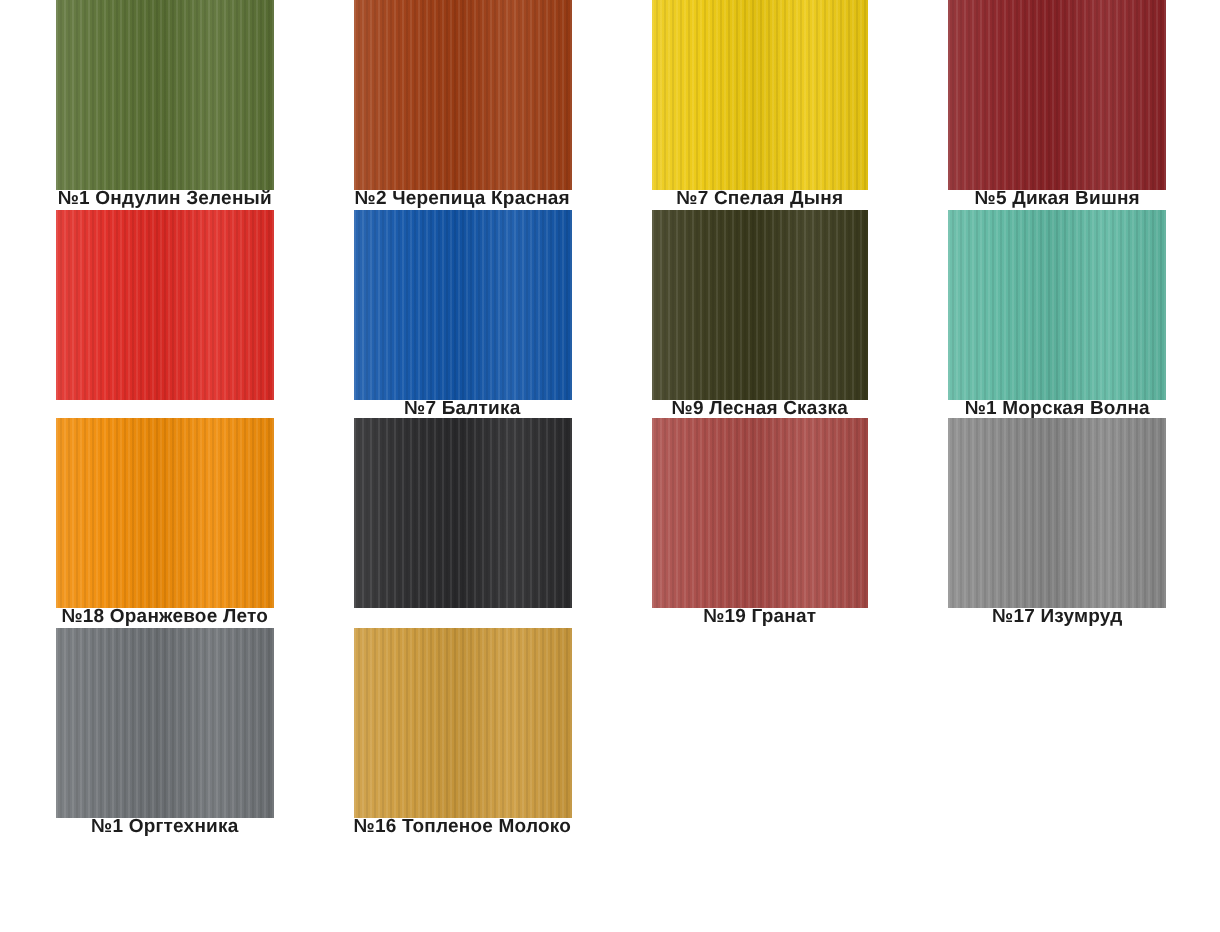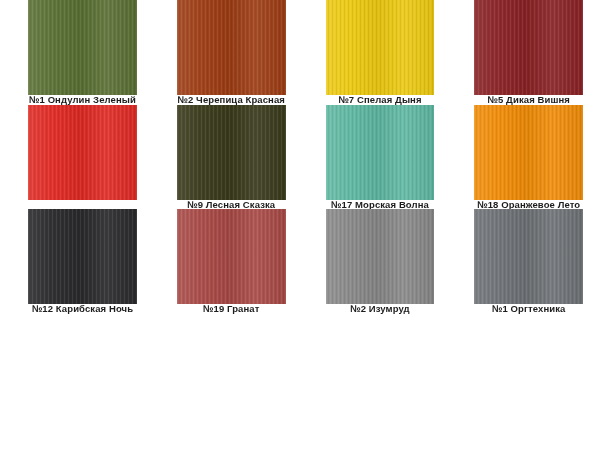--- a/index.html
+++ b/index.html
@@ -116,51 +116,58 @@
   <div class="swatch-cell">
     <div class="swatch-chip" style="background-color: rgb(138, 34, 38);"></div>
     <div class="swatch-label">№5 Дикая Вишня</div>
   </div>
 
   <div class="swatch-cell">
     <div class="swatch-chip" style="background-color: rgb(224, 42, 36);"></div>
   </div>
 
 
+  <div class="swatch-cell">
+    <div class="swatch-chip" style="background-color: rgb(18, 85, 168);"></div>
+    <div class="swatch-label">№7 Балтика</div>
+  </div>
 
 
   <div class="swatch-cell">
     <div class="swatch-chip" style="background-color: rgb(58, 58, 28);"></div>
     <div class="swatch-label">№9 Лесная Сказка</div>
   </div>
 
   <div class="swatch-cell">
     <div class="swatch-chip" style="background-color: rgb(95, 184, 162);"></div>
-    <div class="swatch-label">№17 Морская Волна</div>
+    <div class="swatch-label">№1 Морская Волна</div>
   </div>
 
   <div class="swatch-cell">
     <div class="swatch-chip" style="background-color: rgb(240, 140, 8);"></div>
     <div class="swatch-label">№18 Оранжевое Лето</div>
   </div>
 
   <div class="swatch-cell">
     <div class="swatch-chip" style="background-color: rgb(42, 42, 44);"></div>
-    <div class="swatch-label">№12 Карибская Ночь</div>
   </div>
 
   <div class="swatch-cell">
     <div class="swatch-chip" style="background-color: rgb(168, 74, 70);"></div>
     <div class="swatch-label">№19 Гранат</div>
   </div>
 
   <div class="swatch-cell">
     <div class="swatch-chip"></div>
-    <div class="swatch-label">№2 Изумруд</div>
+    <div class="swatch-label">№17 Изумруд</div>
   </div>
 
   <div class="swatch-cell">
     <div class="swatch-chip" style="background-color: rgb(110, 114, 118);"></div>
     <div class="swatch-label">№1 Оргтехника</div>
   </div>
 
+  <div class="swatch-cell">
+    <div class="swatch-chip" style="background-color: rgb(204, 154, 60);"></div>
+    <div class="swatch-label">№16 Топленое Молоко</div>
+  </div>
 
 </div>
 
 </body></html>

